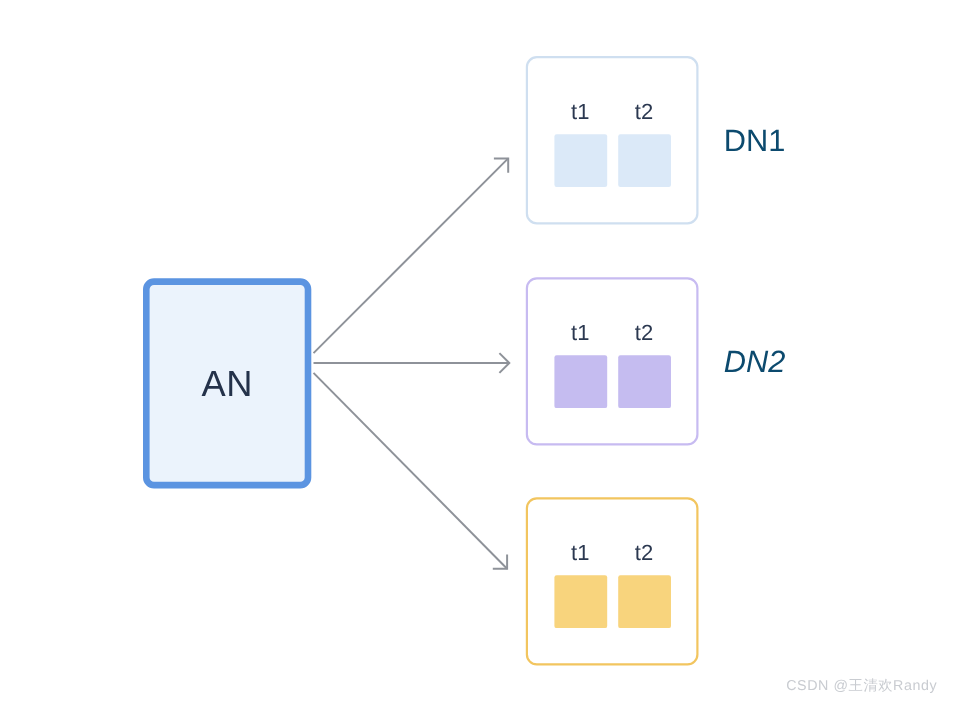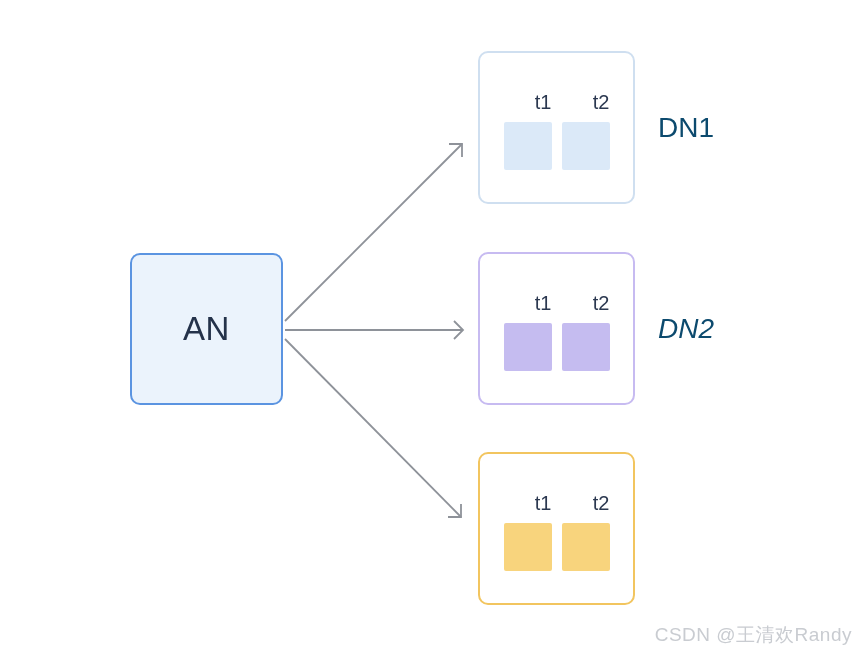--- a/index.html
+++ b/index.html
@@ -1,34 +1,34 @@
 <!DOCTYPE html>
 <html><head>
 <meta charset="utf-8">
 <style>
   html,body{margin:0;padding:0;}
   body{font-family:"Liberation Sans",sans-serif;background:#ffffff;}
   .canvas{position:relative;width:866px;height:656px;background:#ffffff;overflow:hidden;}
   .arrows-svg{position:absolute;left:0;top:0;width:866px;height:656px;pointer-events:none;}
   .node{position:absolute;box-sizing:border-box;border-radius:10px;display:flex;align-items:center;justify-content:center;}
-  .an-node{left:130px;top:253px;width:153px;height:152px;border:2px solid #6d28d9;background:#ebf3fc;}
+  .an-node{left:130px;top:253px;width:153px;height:191px;border:6px solid #6d28d9;background:#ebf3fc;}
   .an-label{font-size:33px;font-weight:400;color:#24324a;letter-spacing:0.5px;}
   .dn-node{left:478px;width:157px;height:153px;border:2px solid #ccc;background:#ffffff;flex-direction:column;}
   .dn-node.dn1{top:51px;}
   .dn-node.dn2{top:252px;}
   .dn-node.dn3{top:452px;}
   .tiles-row{display:flex;gap:10px;margin-top:6px;}
-  .tile-col{display:flex;flex-direction:column;align-items:flex-end;}
+  .tile-col{display:flex;flex-direction:column;align-items:center;}
   .tile-label{font-size:20px;font-weight:500;color:#2b3850;margin-bottom:8px;}
   .tile-square{width:48px;height:48px;border-radius:2px;}
   .dn-side-label{position:absolute;left:658px;width:120px;height:153px;display:flex;align-items:center;font-size:28px;font-weight:500;color:#0c4a6e;}
   .dn-side-label.dn1{top:51px;}
   .dn-side-label.dn2{top:252px;font-style:italic;}
   .dn-side-label.dn3{top:452px;}
-  .watermark{position:absolute;right:14px;bottom:8px;font-size:19px;color:#c9ccd1;letter-spacing:0.5px;}
+  .watermark{position:absolute;right:14px;bottom:24px;font-size:13px;color:#c9ccd1;letter-spacing:0.5px;}
 </style>
 </head>
 <body>
 
 <div class="canvas">
 
   <svg class="arrows-svg" viewBox="0 0 866 656">
     <g fill="none" stroke-width="1.8" style="stroke: rgb(142, 146, 153);">
       <path d="M285,321 L462,144"></path>
       <path d="M449,144 L462,144 L462,157"></path>

